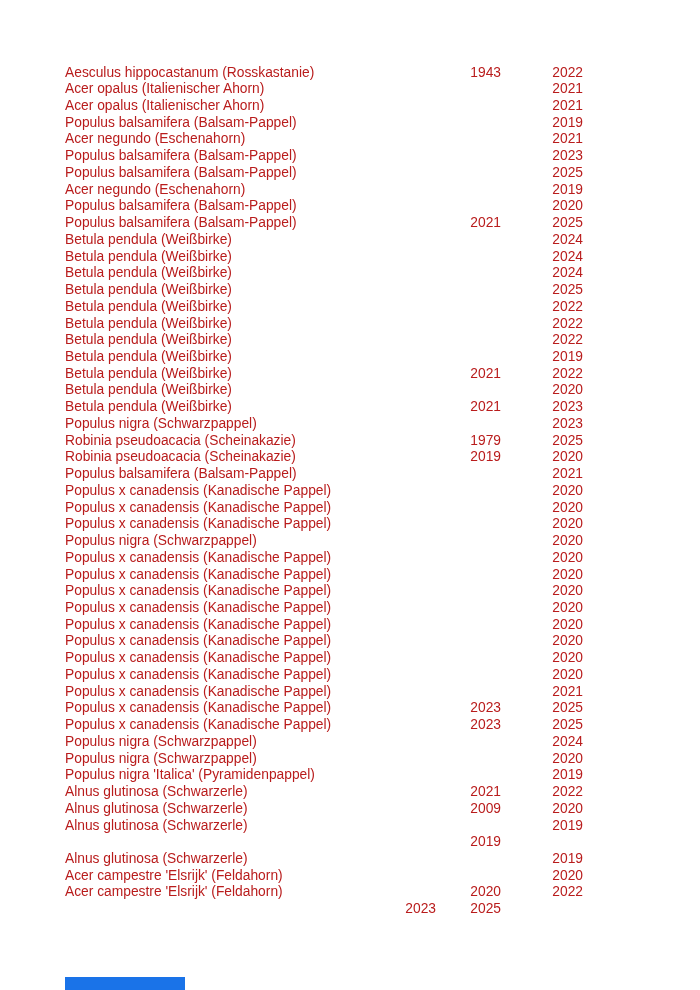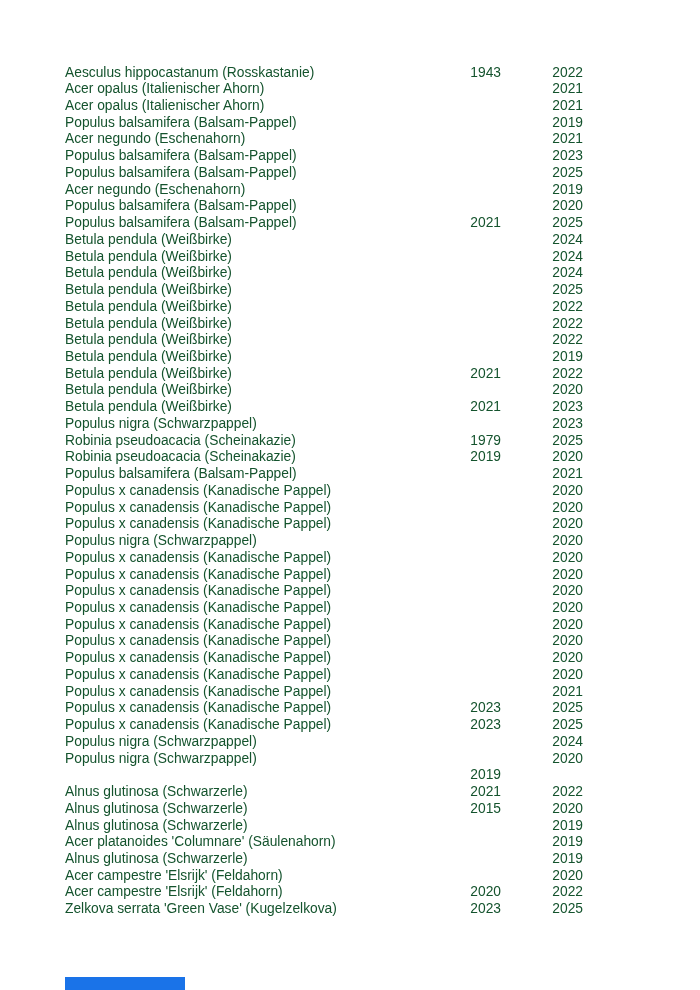--- a/index.html
+++ b/index.html
@@ -21,21 +21,21 @@
     left: 0;
     width: 700px;
   }
   .row {
     display: grid;
     grid-template-columns: 371px 65px 82px 1fr;
     margin-left: 65px;
     height: 16.74px;
     line-height: 16.74px;
     font-size: 13.8px;
-    color: #14532d;
+    color: #b91c1c;
     white-space: nowrap;
   }
   .c-name {
     text-align: left;
     overflow: hidden;
   }
   .c-year1, .c-year2 {
     text-align: right;
     font-variant-numeric: tabular-nums;
   }
@@ -343,48 +343,48 @@
       </div>
 
       <div class="row">
         <span class="c-name">Populus nigra (Schwarzpappel)</span>
         <span class="c-year1"></span>
         <span class="c-year2">2020</span>
         <span></span>
       </div>
 
       <div class="row">
+        <span class="c-name">Populus nigra 'Italica' (Pyramidenpappel)</span>
         <span class="c-year1"></span>
         <span class="c-year2">2019</span>
         <span></span>
       </div>
 
       <div class="row">
         <span class="c-name">Alnus glutinosa (Schwarzerle)</span>
         <span class="c-year1">2021</span>
         <span class="c-year2">2022</span>
         <span></span>
       </div>
 
       <div class="row">
         <span class="c-name">Alnus glutinosa (Schwarzerle)</span>
-        <span class="c-year1">2015</span>
+        <span class="c-year1">2009</span>
         <span class="c-year2">2020</span>
         <span></span>
       </div>
 
       <div class="row">
         <span class="c-name">Alnus glutinosa (Schwarzerle)</span>
         <span class="c-year1"></span>
         <span class="c-year2">2019</span>
         <span></span>
       </div>
 
       <div class="row">
-        <span class="c-name">Acer platanoides 'Columnare' (Säulenahorn)</span>
         <span class="c-year1"></span>
         <span class="c-year2">2019</span>
         <span></span>
       </div>
 
       <div class="row">
         <span class="c-name">Alnus glutinosa (Schwarzerle)</span>
         <span class="c-year1"></span>
         <span class="c-year2">2019</span>
         <span></span>
@@ -398,21 +398,20 @@
       </div>
 
       <div class="row">
         <span class="c-name">Acer campestre 'Elsrijk' (Feldahorn)</span>
         <span class="c-year1">2020</span>
         <span class="c-year2">2022</span>
         <span></span>
       </div>
 
       <div class="row">
-        <span class="c-name">Zelkova serrata 'Green Vase' (Kugelzelkova)</span>
         <span class="c-year1">2023</span>
         <span class="c-year2">2025</span>
         <span></span>
       </div>
     </div>
 
   <div class="blue-bar" style="background: rgb(26, 115, 232);"></div>
 
 </div>
 

